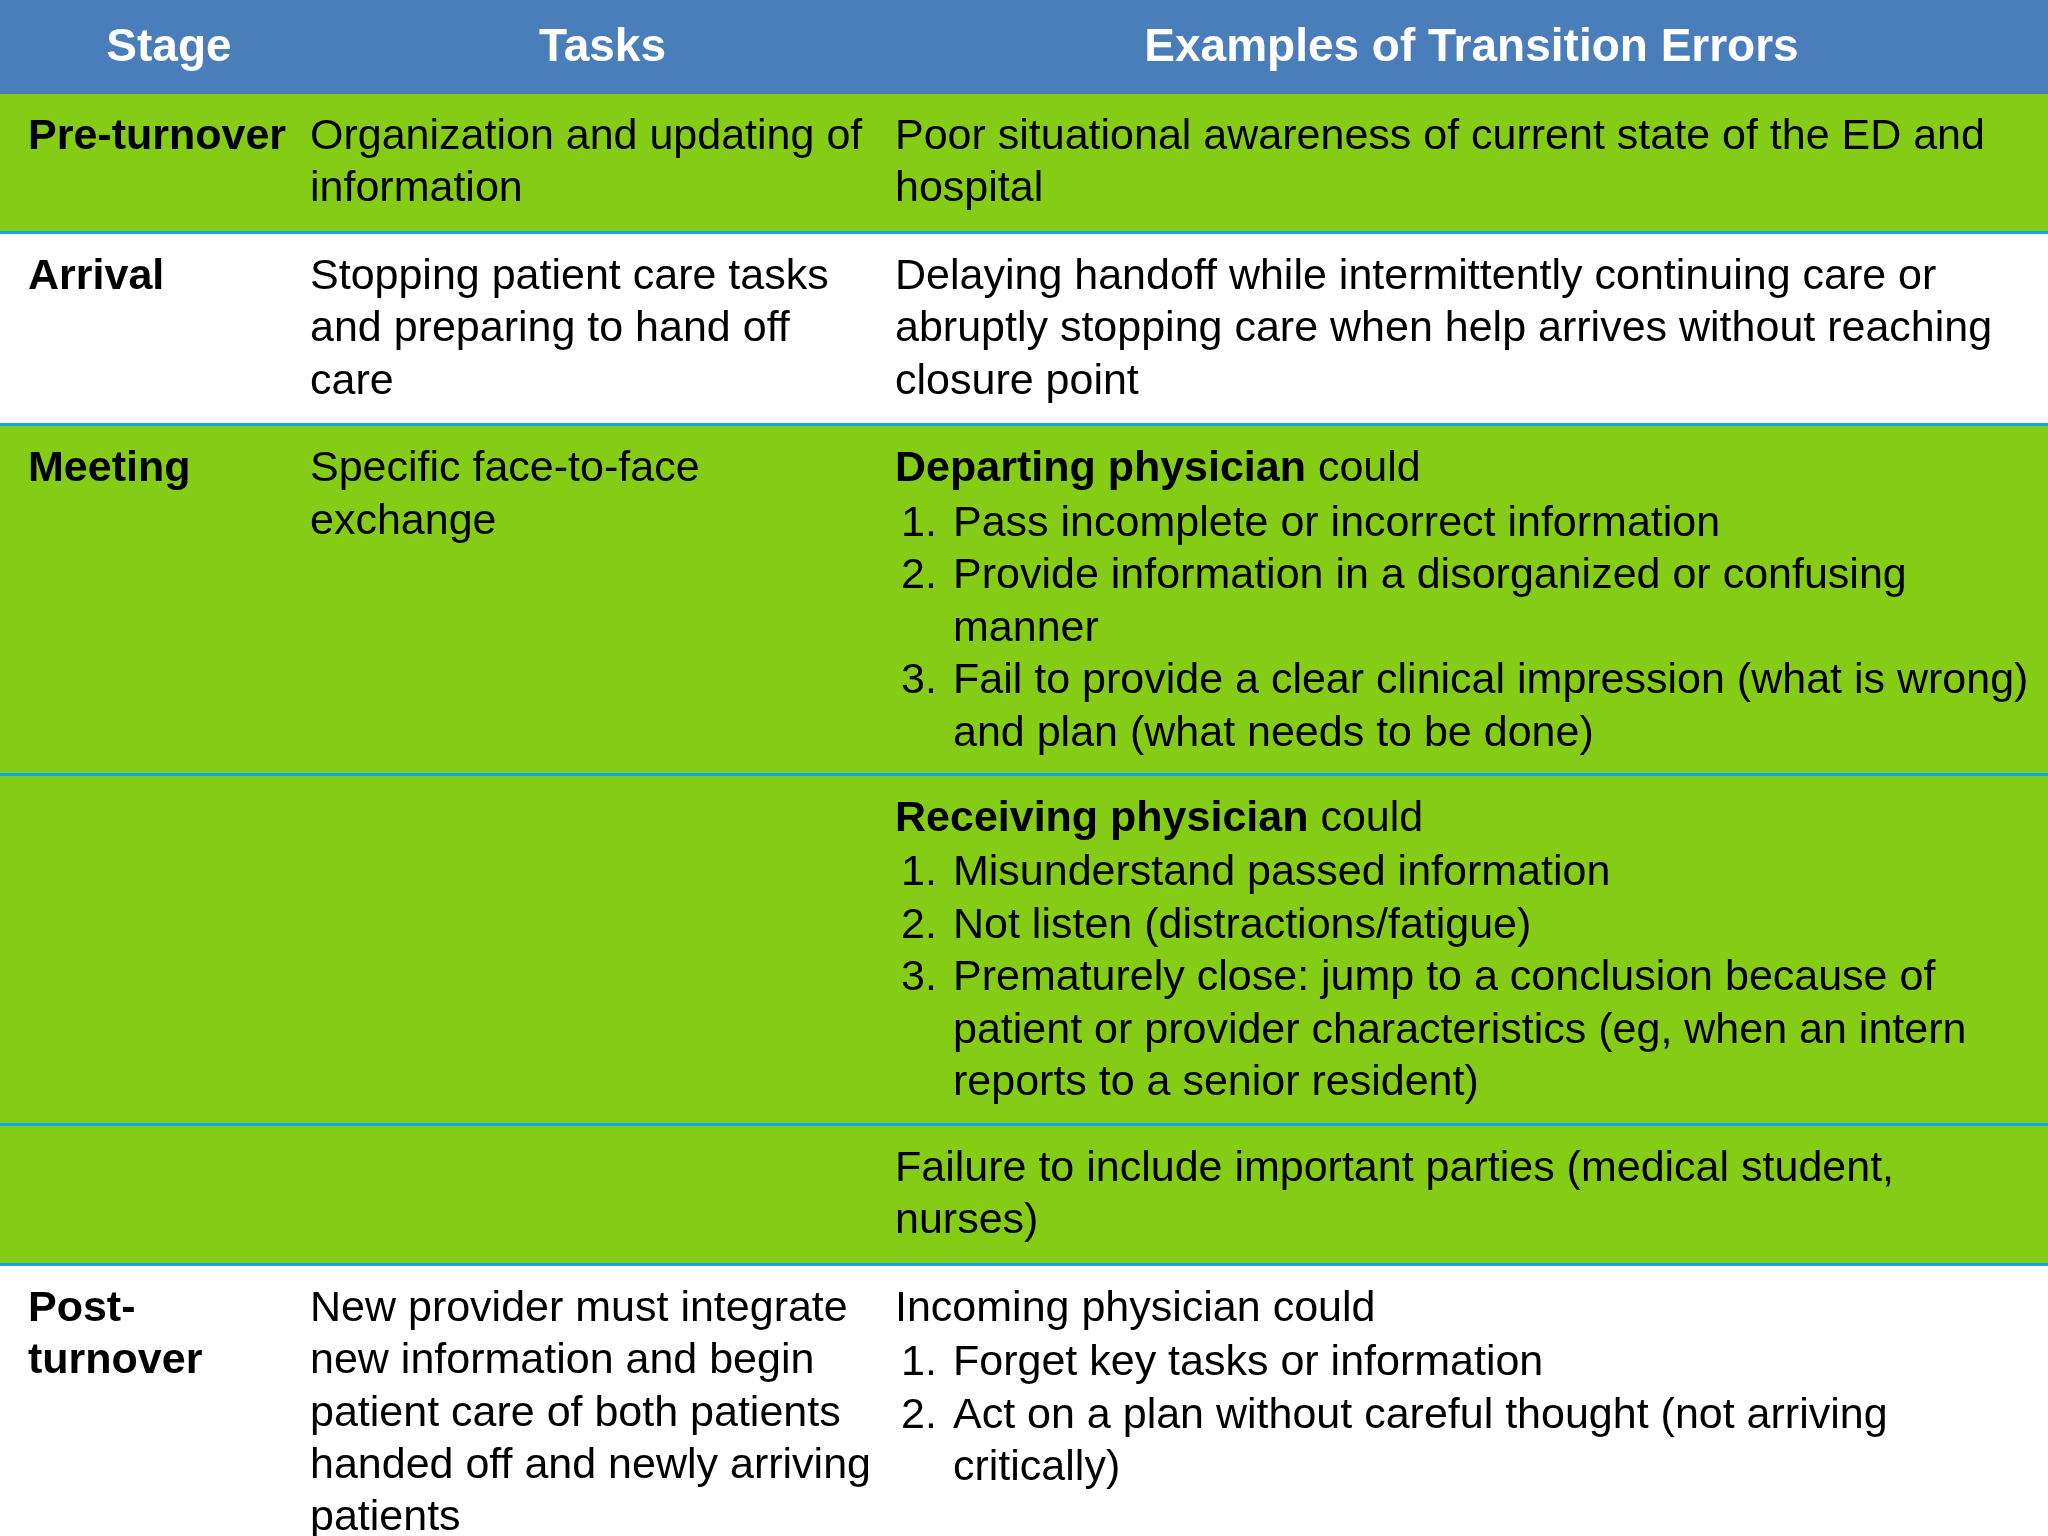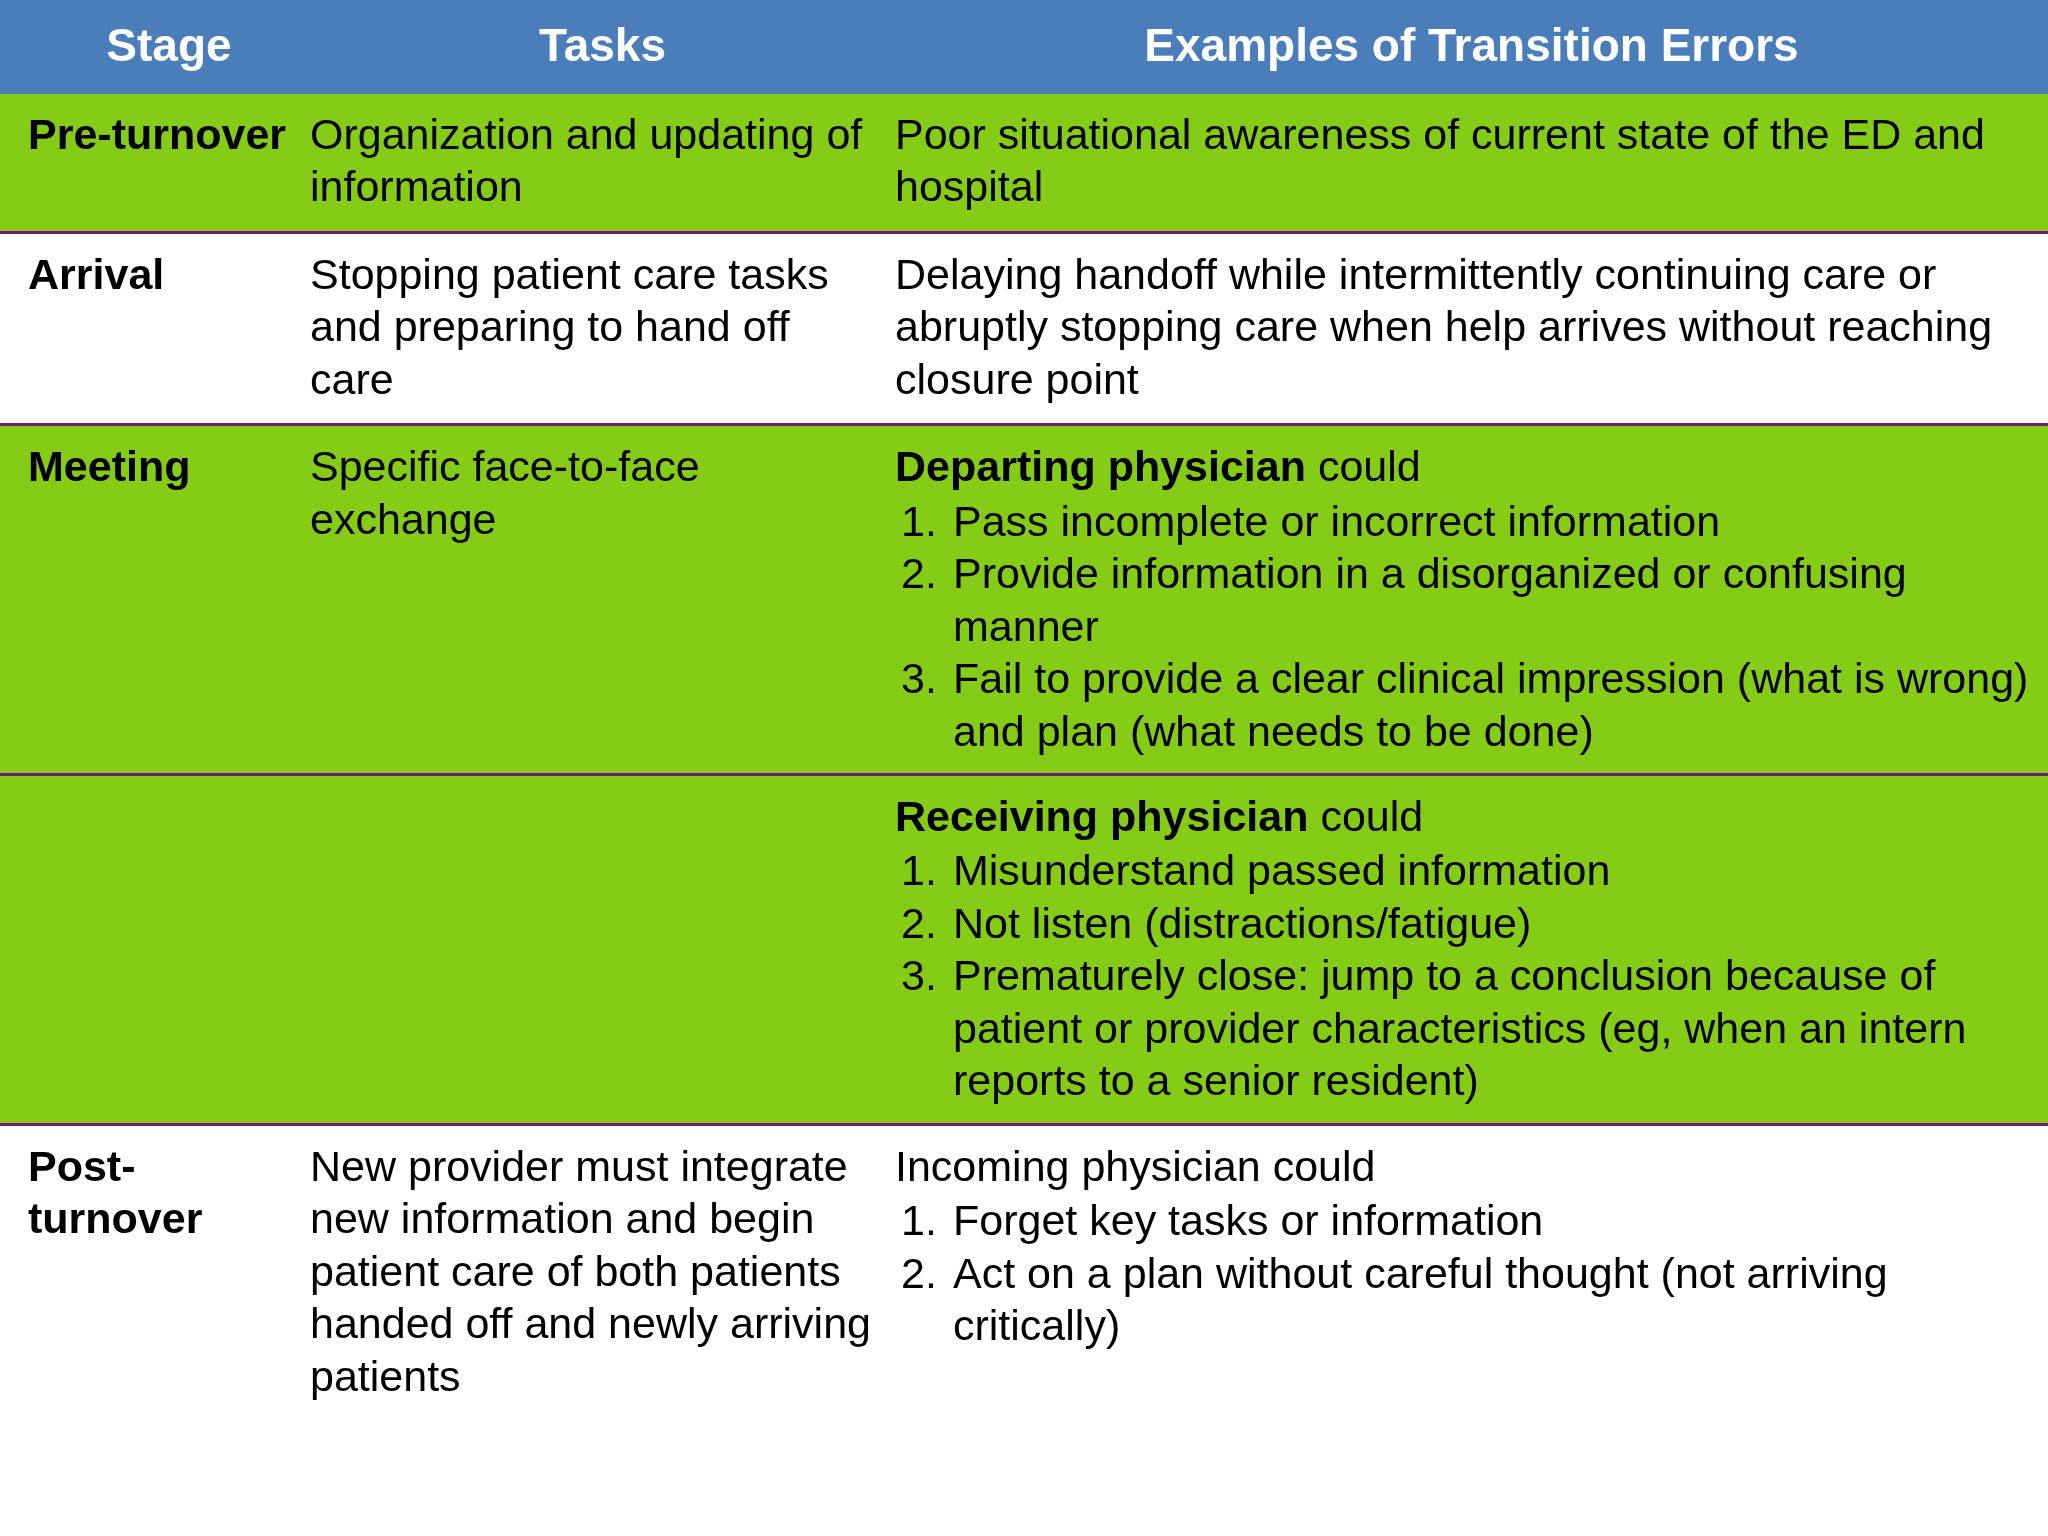--- a/index.html
+++ b/index.html
@@ -40,21 +40,21 @@
   }
   th.h-stage { padding-left: 28px; }
   th.h-tasks { padding-left: 0px; }
   th.h-ex    { padding-left: 0px; }
 
   tbody td {
     font-size: 43px;
     line-height: 1.22;
     vertical-align: top;
     padding: 14px 0 16px 0;
-    border-top: 3px solid #701a75;
+    border-top: 3px solid #0ea5e9;
   }
   tbody tr.r-gray td { background: #84cc16; }
   tbody tr.r-white td { background: #ffffff; }
 
   td.t-stage {
     font-weight: bold;
     padding-left: 28px;
     padding-right: 10px;
   }
   td.t-tasks {
@@ -164,20 +164,27 @@
               <span class="num">2.</span>
               <span class="txt">Not listen (distractions/fatigue)</span>
             </li>
             <li>
               <span class="num">3.</span>
               <span class="txt">Prematurely close: jump to a conclusion because of patient or provider characteristics (eg, when an intern reports to a senior resident)</span>
             </li>
           </ol>
         </td>
       </tr>
+      <tr class="r-gray">
+        <td class="t-stage"></td>
+        <td class="t-tasks"></td>
+        <td class="t-ex">
+          <span class="lead"><span>Failure to include important parties (medical student, nurses)</span></span>
+        </td>
+      </tr>
       <tr class="r-white">
         <td class="t-stage">Post-turnover</td>
         <td class="t-tasks">New provider must integrate new information and begin patient care of both patients handed off and newly arriving patients</td>
         <td class="t-ex">
           <span class="lead"><span>Incoming physician could</span></span>
           <ol class="numlist">
             <li>
               <span class="num">1.</span>
               <span class="txt">Forget key tasks or information</span>
             </li>

